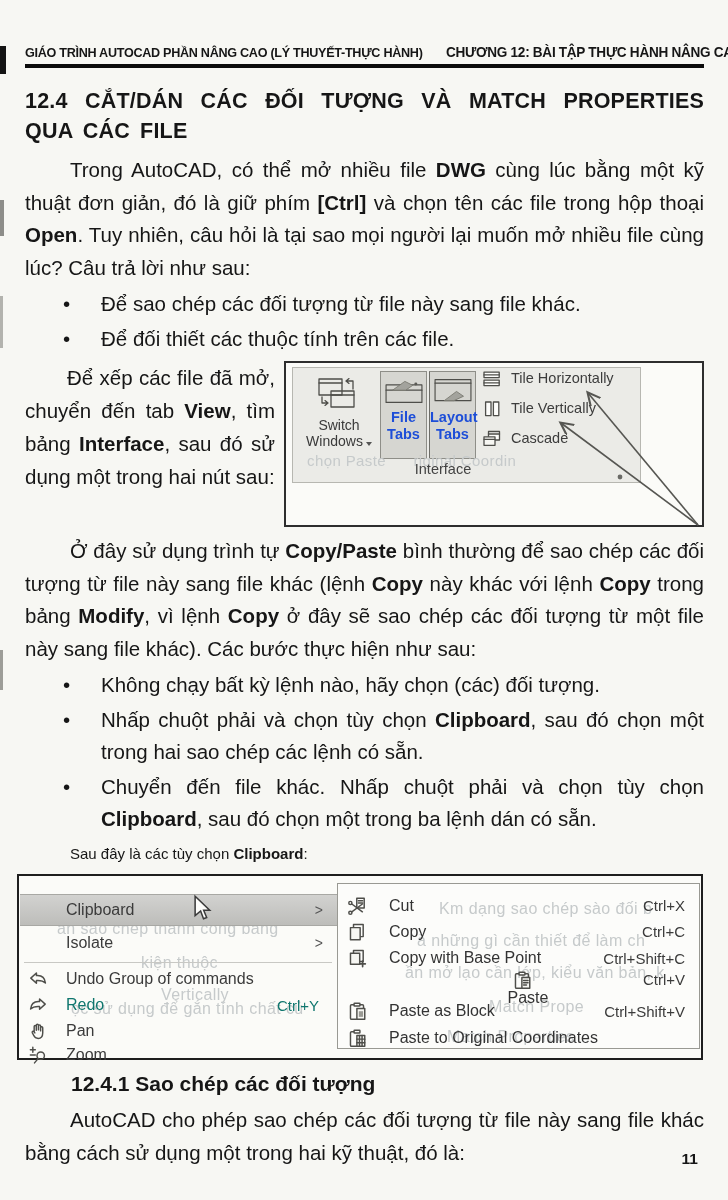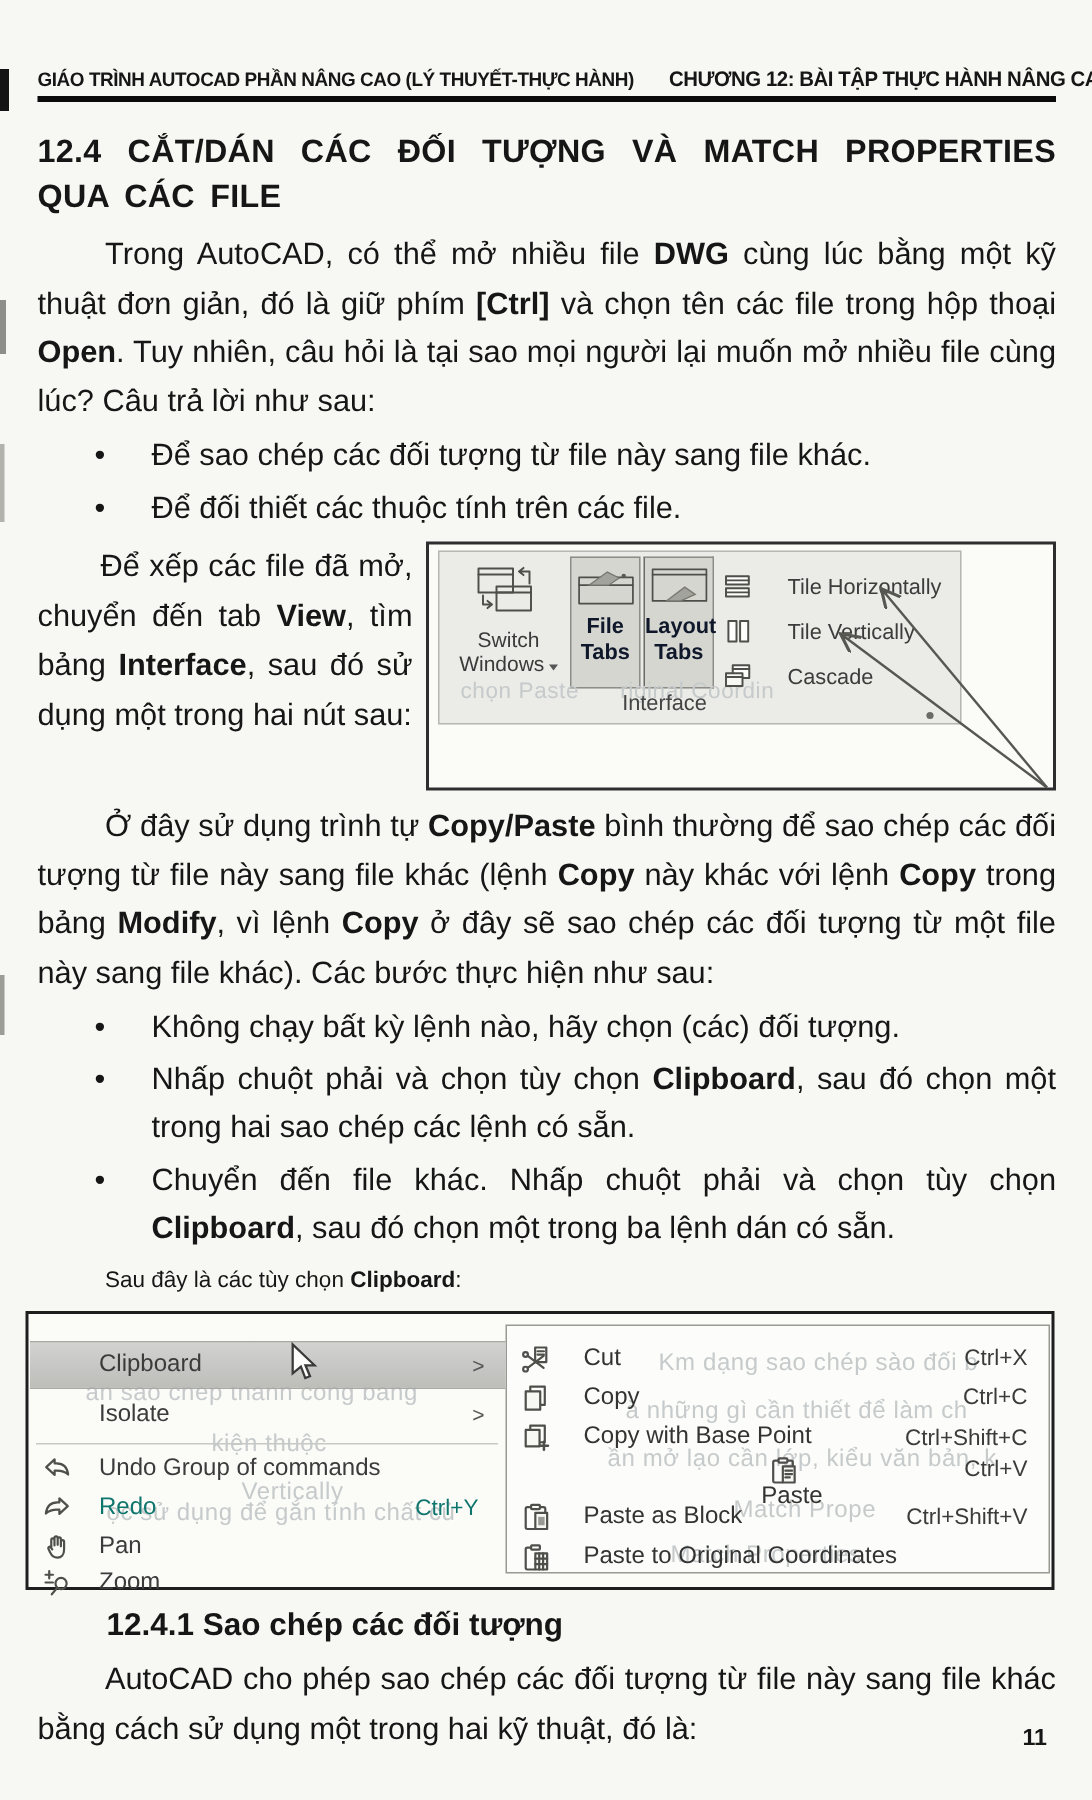--- a/index.html
+++ b/index.html
@@ -35,23 +35,23 @@
   .fig1{position:relative;width:420px;height:166px;border:2px solid #2e2e2e;background:#fbfbf8;box-sizing:border-box;}
   .panel{position:absolute;left:6px;top:4px;width:347px;height:114px;background:#ebebe7;border:1px solid #b7b7b1;}
   .sw{position:absolute;left:7px;top:4px;width:78px;text-align:center;}
   .sw .swicon svg{width:48px;height:40px;}
   .swlabel{font-size:14px;line-height:16px;color:#3a3a3a;margin-top:1px;}
   .caret{display:inline-block;width:0;height:0;border-left:3.5px solid transparent;border-right:3.5px solid transparent;border-top:4.5px solid #555;margin-left:3px;}
   .tabbtn{position:absolute;top:3px;width:47px;height:88px;background:#d6d6d1;border:1px solid #8e8e88;text-align:center;box-sizing:border-box;}
   .tabbtn.ft{left:87px;}
   .tabbtn.lt{left:136px;border-left:1.5px solid #6d6d68;text-align:center;}
   .tabbtn svg{width:42px;height:28px;margin-top:5px;}
-  .tablabel{font-size:14.5px;line-height:17px;color:#0f172a;font-weight:600;}
+  .tablabel{font-size:14.5px;line-height:17px;color:#1d4ed8;font-weight:600;}
   .rightcol{position:absolute;left:189px;top:2px;z-index:3;}
-  .rrow{display:flex;align-items:flex-end;height:30px;gap:14px;}
+  .rrow{display:flex;align-items:flex-start;height:30px;}
   .rrow .ricon{flex:none;width:24px;display:flex;}
   .rrow .ricon svg{width:20px;height:18px;}
   .rrow .rlabel{font-size:14.5px;color:#3c3c3c;margin-left:5px;white-space:nowrap;}
   .plabel{position:absolute;left:60px;top:93px;width:180px;text-align:center;font-size:14.5px;color:#434343;z-index:3;}
   .arrows{position:absolute;left:0;top:0;z-index:4;}
 
   
   .fig2{position:relative;width:686px;height:186px;border:2px solid #1e1e1e;background:#fbfbf8;
         box-sizing:border-box;margin-top:4px;margin-left:-8px;}
   .lmenu{position:absolute;left:1px;top:4px;width:317px;height:176px;}

